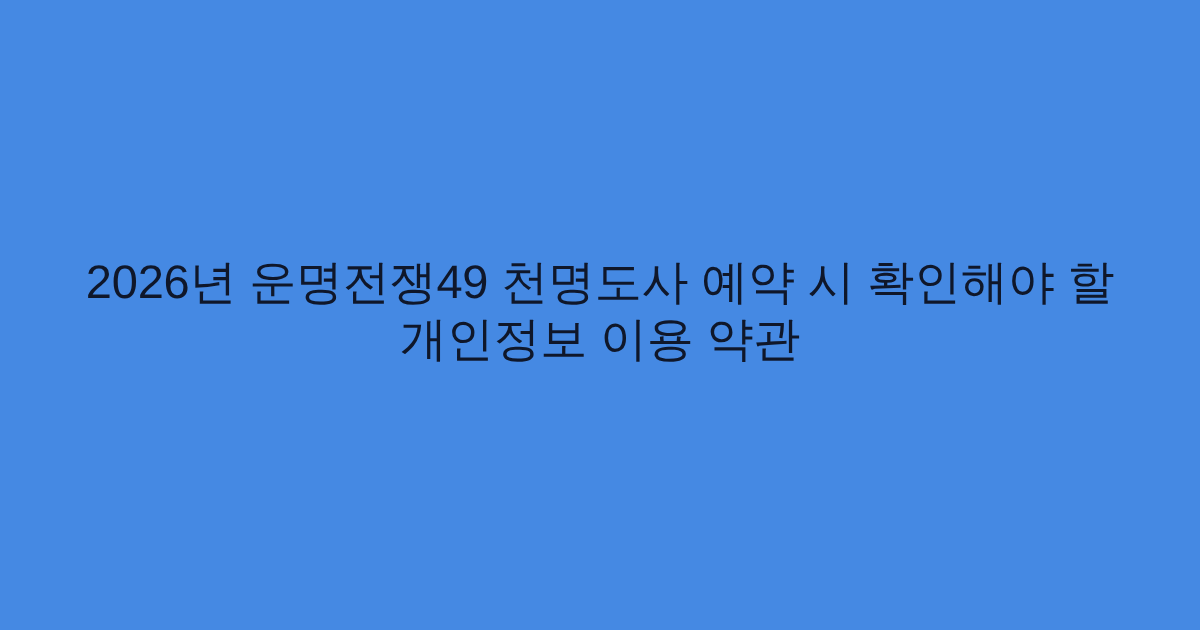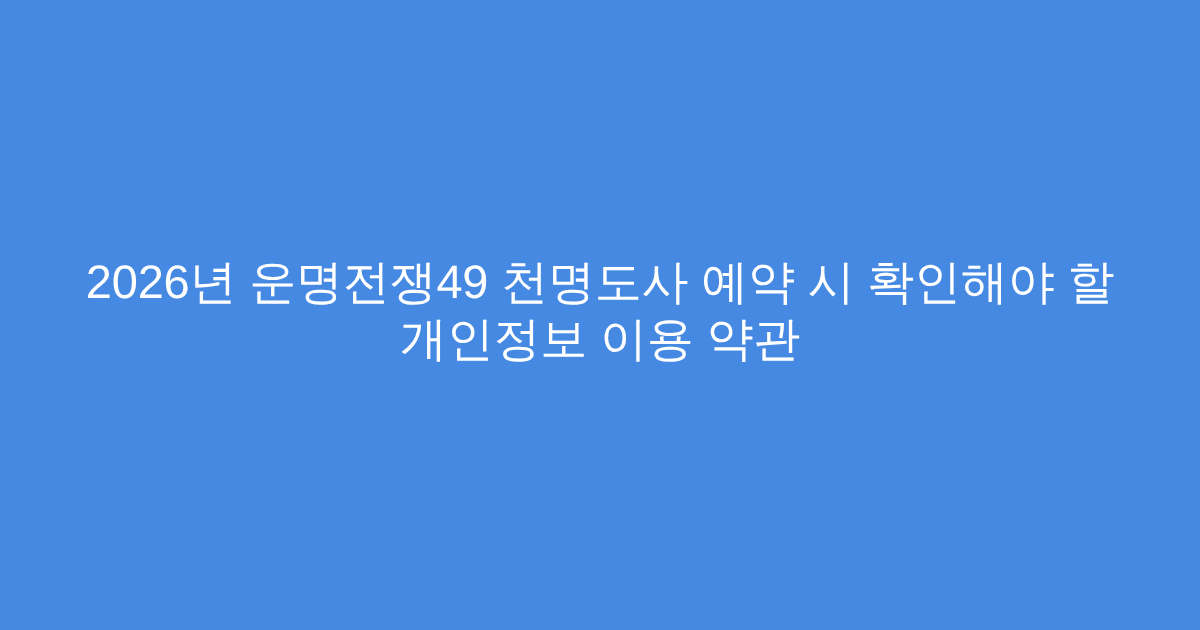--- a/index.html
+++ b/index.html
@@ -46,15 +46,15 @@
     word-break: keep-all;
     white-space: normal;
     text-rendering: geometricPrecision;
   }
 </style>
 </head>
 <body>
 
 <div class="og-card" style="background: rgb(69, 137, 227);">
   <div class="headline-wrap">
-    <h1 class="headline" style="color: #ffffff;">2026년 운명전쟁49 천명도사 예약 시 확인해야 할 개인정보 이용 약관</h1>
+    <h1 class="headline" style="color: #0f172a;">2026년 운명전쟁49 천명도사 예약 시 확인해야 할 개인정보 이용 약관</h1>
   </div>
 </div>
 
 </body></html>

